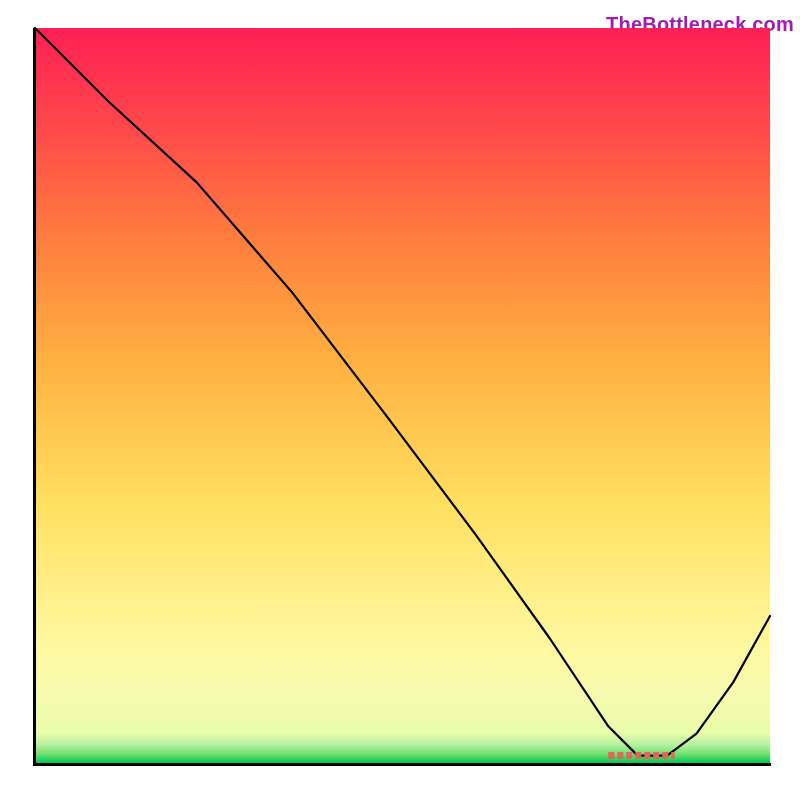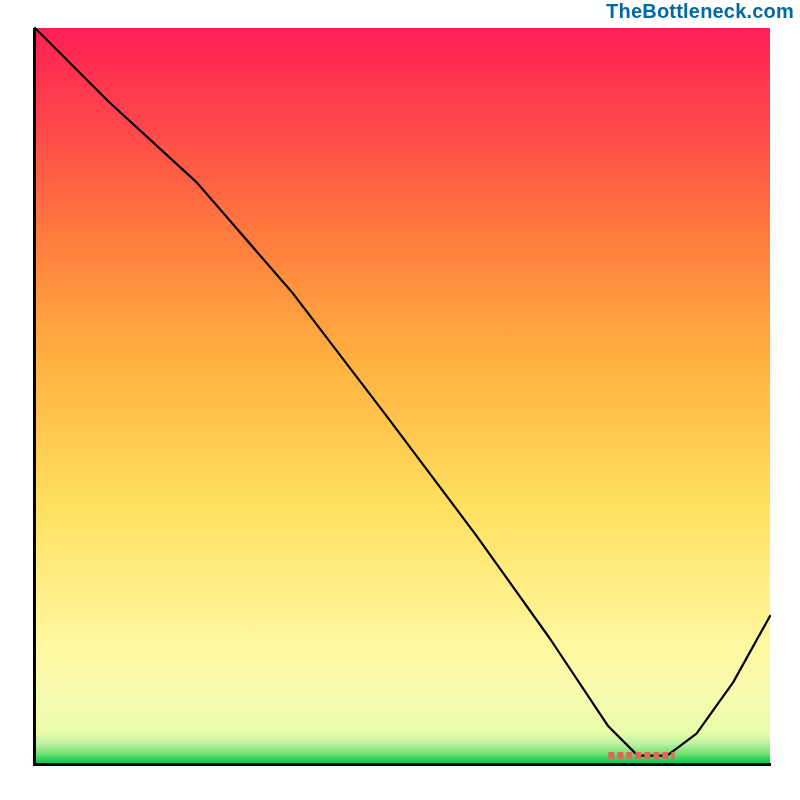--- a/index.html
+++ b/index.html
@@ -10,25 +10,25 @@
     background: #ffffff;
     font-family: Arial, Helvetica, sans-serif;
   }
   .container {
     position: relative;
     width: 800px;
     height: 800px;
   }
   .watermark {
     position: absolute;
-    top: 0;
+    top: 13px;
     right: 6px;
     font-size: 20px;
     font-weight: bold;
-    color: #0369a1;
+    color: #a21caf;
     letter-spacing: 0.2px;
   }
   .plot-area {
     position: absolute;
     left: 35px;
     top: 28px;
     width: 735px;
     height: 735px;
     
     background: linear-gradient(

